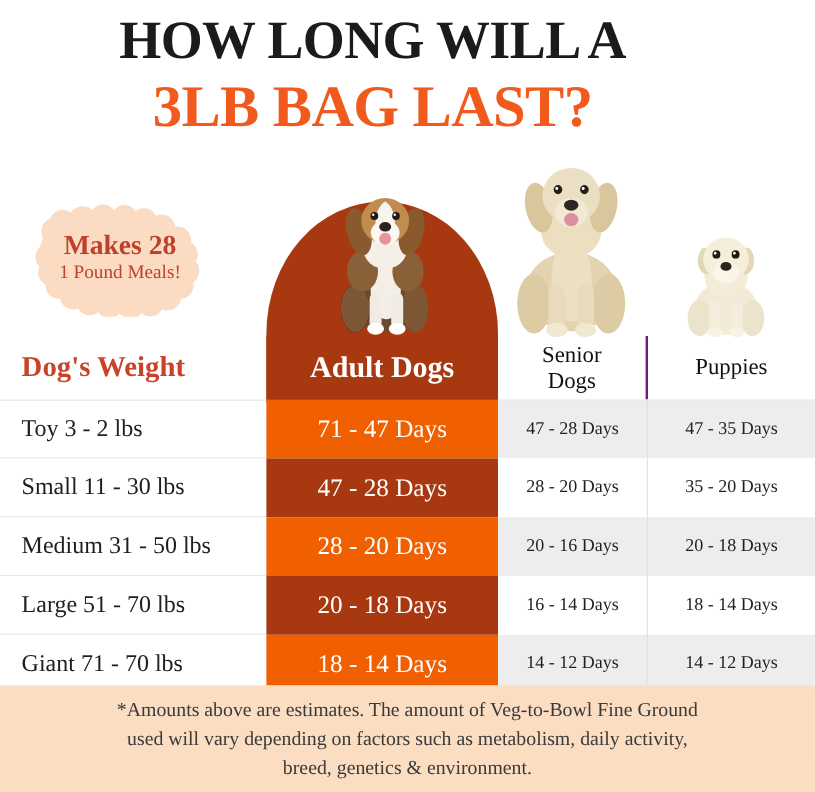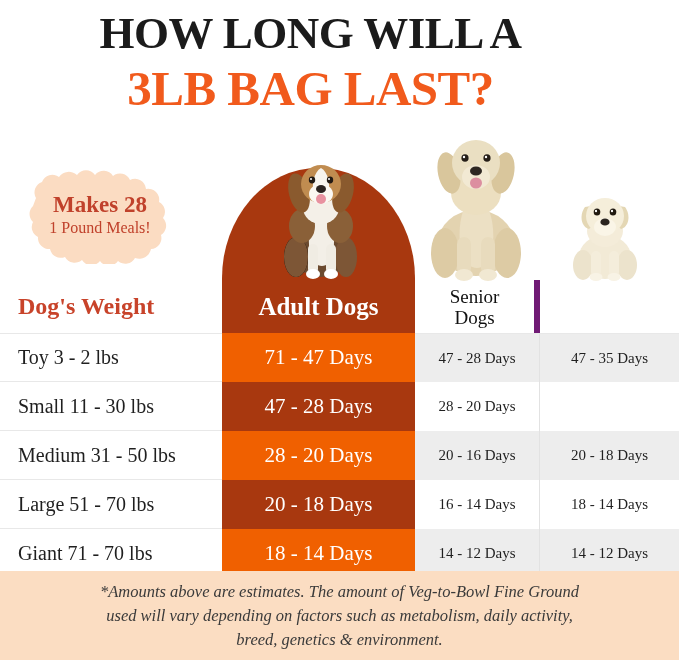--- a/index.html
+++ b/index.html
@@ -142,21 +142,21 @@
     font-size: 25px;
     font-weight: bold;
   }
   .row.header .c-senior,
   .row.header .c-pup {
     font-size: 19px;
     color: #111111;
     line-height: 21px;
     flex-direction: column;
   }
-  .row.header .c-senior { border-right: 6px solid #701a75; }
+  .row.header .c-senior { border-right: 2px solid #701a75; }
 
   
   .row.odd  .c-adult { background: #F06000; }
   .row.even .c-adult { background: #A8380F; }
   .row.odd  .c-senior,
   .row.odd  .c-pup { background: #EDEDED; }
   .row.even .c-senior,
   .row.even .c-pup { background: #ffffff; }
   .row.body .c-senior { border-right: 1px solid #e2e2e2; }
   .row.body .c-weight { border-bottom: 1px solid #e8e8e8; }
@@ -171,21 +171,20 @@
     top: 571px;
     width: 679px;
     height: 89px;
     background: #FBDDC2;
     display: flex;
     align-items: center;
     justify-content: center;
   }
   .footer-text {
     font-family: "Liberation Serif", serif;
-    font-style: italic;
     font-size: 16.5px;
     line-height: 24px;
     color: #3a3a3a;
     text-align: center;
     width: 500px;
   }
 </style>
 </head>
 <body>
 
@@ -311,33 +310,35 @@
 
 <div class="table">
 
   <div class="row header">
     <div class="cell c-weight">Dog's Weight</div>
     <div class="cell c-adult">Adult Dogs</div>
     <div class="cell c-senior">
       <span>Senior</span>
       <span>Dogs</span>
     </div>
+    <div class="cell c-pup">Puppies</div>
   </div>
 
   <div class="row body odd first">
     <div class="cell c-weight">Toy 3 - 2 lbs</div>
     <div class="cell c-adult">71 - 47 Days</div>
     <div class="cell c-senior">47 - 28 Days</div>
     <div class="cell c-pup">47 - 35 Days</div>
   </div>
 
   <div class="row body even">
     <div class="cell c-weight">Small 11 - 30 lbs</div>
     <div class="cell c-adult">47 - 28 Days</div>
     <div class="cell c-senior">28 - 20 Days</div>
+    <div class="cell c-pup">35 - 20 Days</div>
   </div>
 
   <div class="row body odd">
     <div class="cell c-weight">Medium 31 - 50 lbs</div>
     <div class="cell c-adult">28 - 20 Days</div>
     <div class="cell c-senior">20 - 16 Days</div>
     <div class="cell c-pup">20 - 18 Days</div>
   </div>
 
   <div class="row body even">

